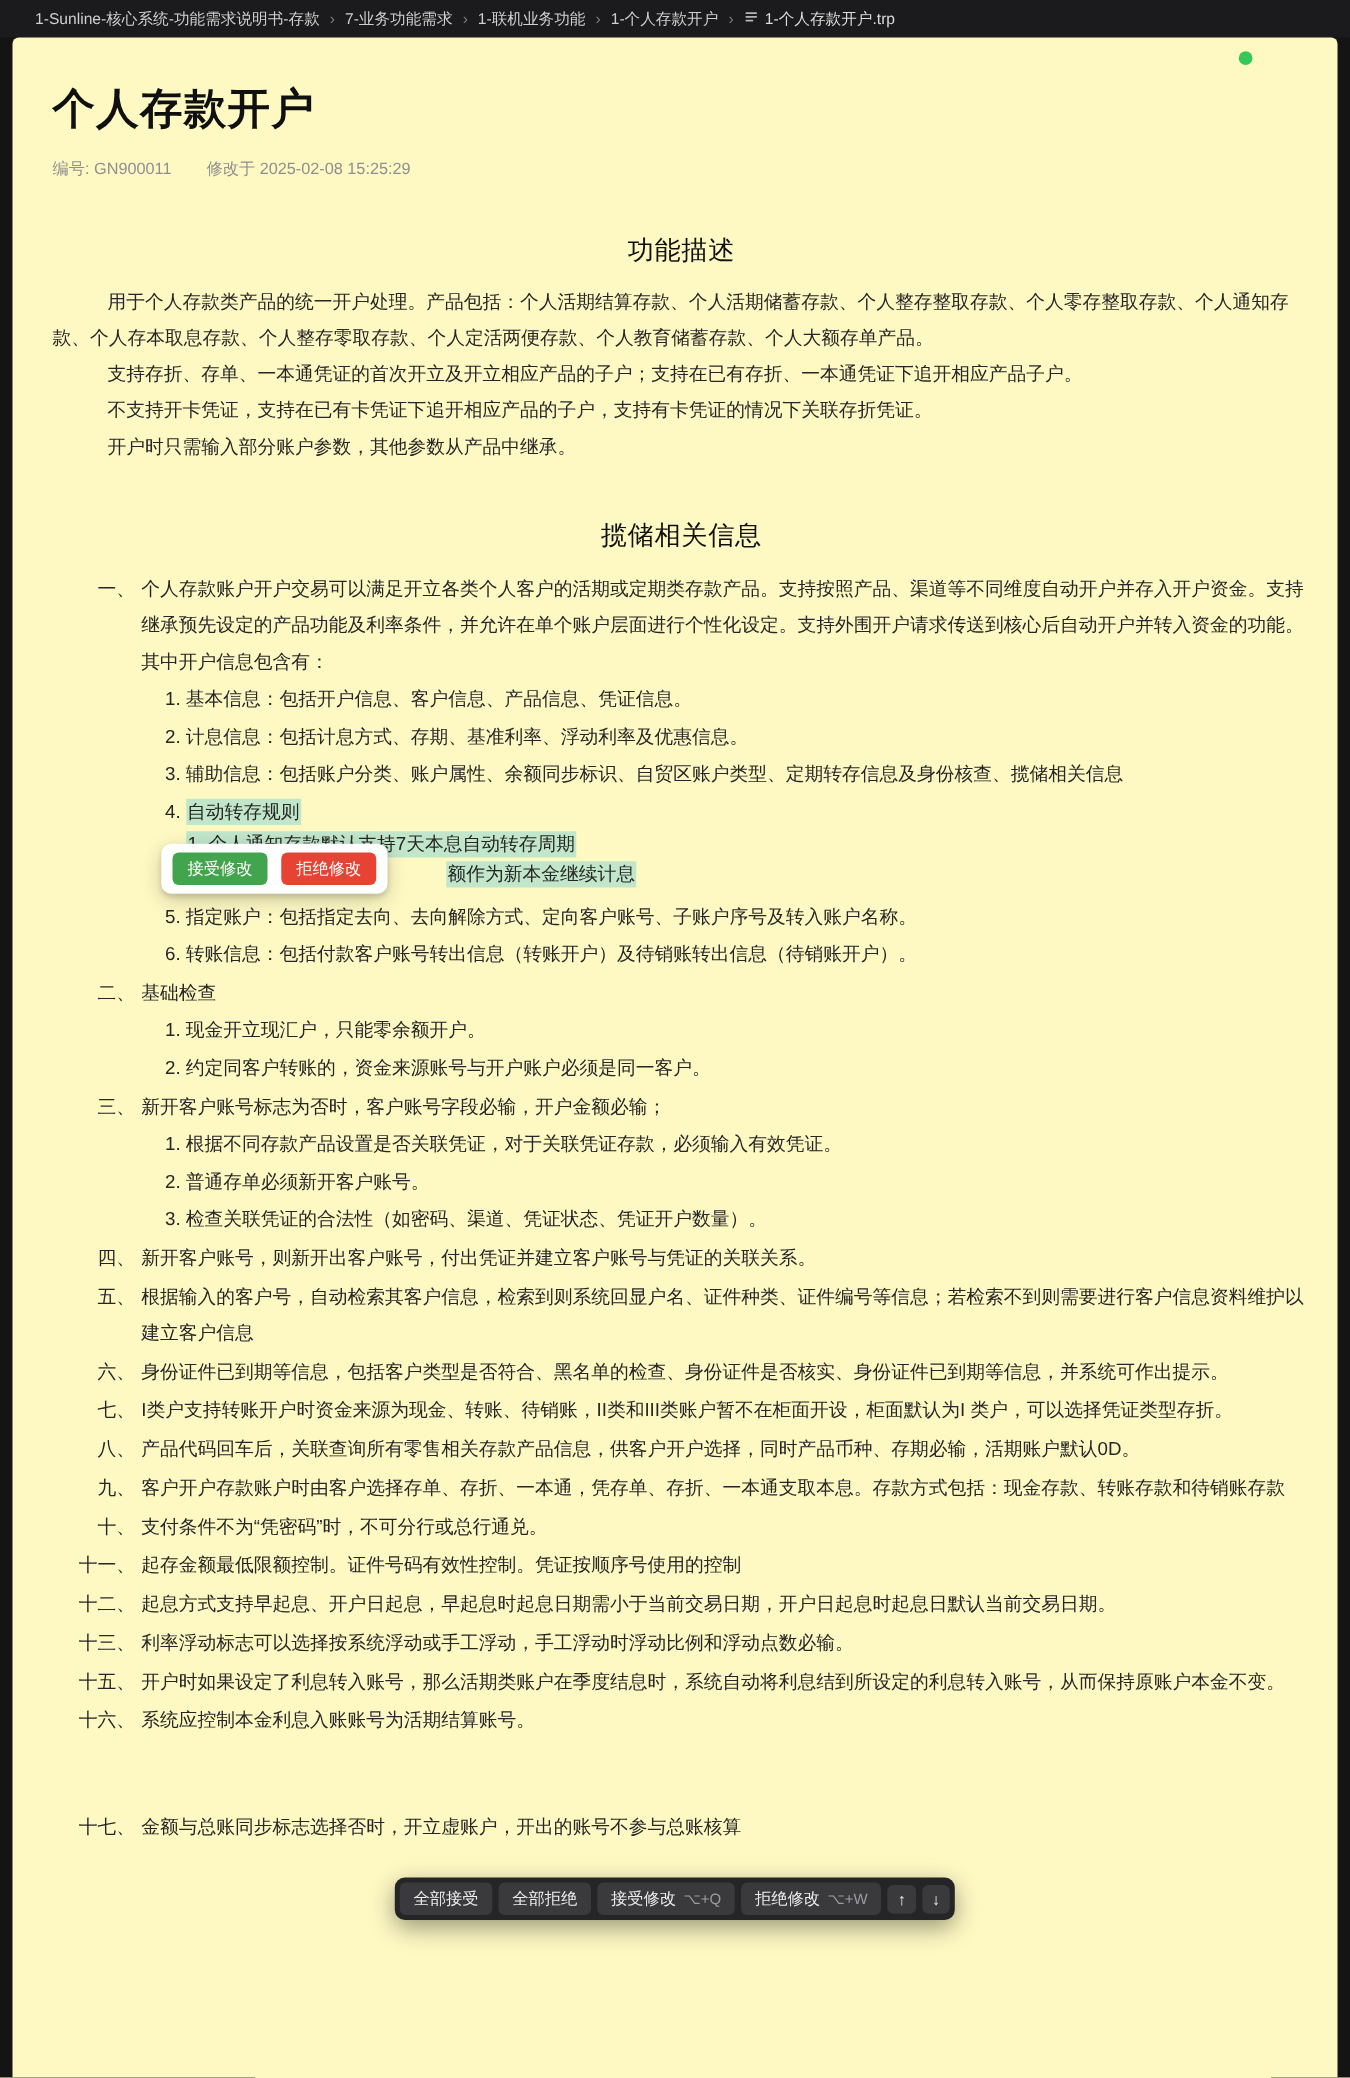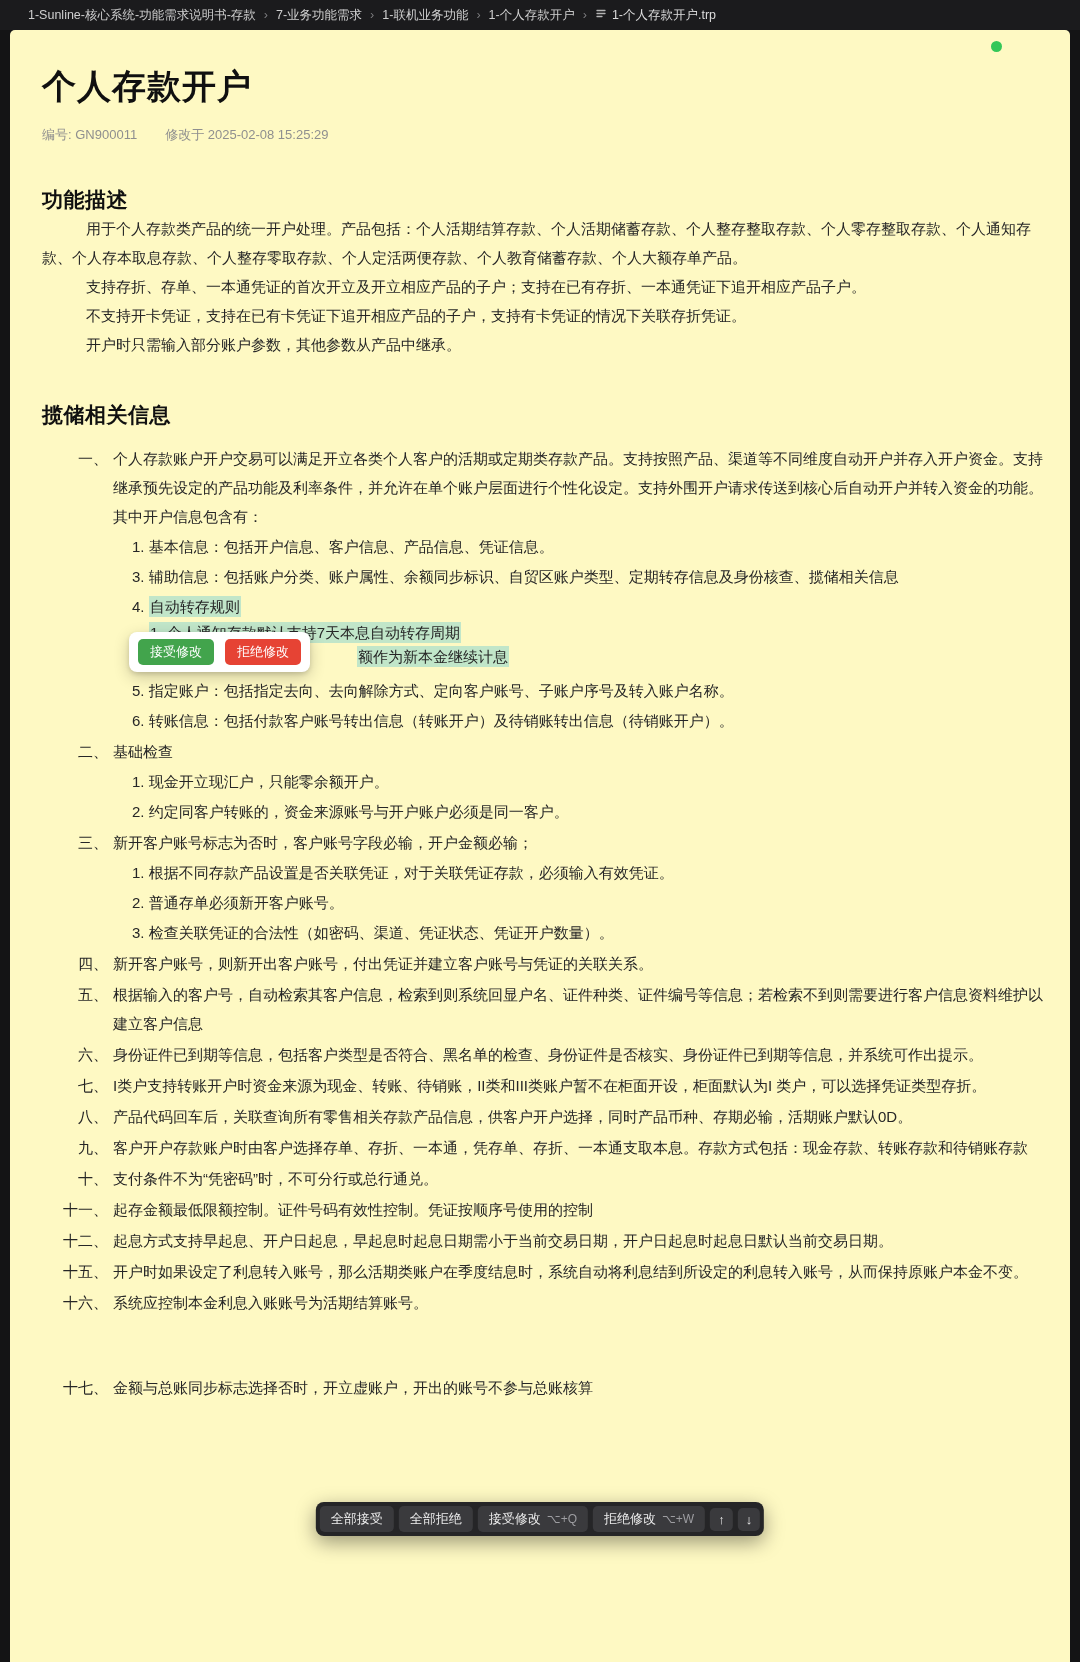--- a/index.html
+++ b/index.html
@@ -19,23 +19,23 @@
 
   
   .page {
     position:relative; background:#fef9c3; margin:0 10px; height:1632px;
     border-radius:5px 5px 0 0; padding:24px 22px 0; color:#262626;
   }
   .status-dot { position:absolute; top:11px; right:68px; width:11px; height:11px; border-radius:50%; }
 
   h1.doc-title { font-size:34px; font-weight:700; margin:10px 0 0 10px; color:#101010; letter-spacing:1px; }
   .meta { margin:16px 0 0 10px; font-size:13px; color:#8f8f8f; display:flex; gap:28px; }
-  h2.sec { font-size:21px; font-weight:700; margin:42px 0 0 10px; color:#101010; letter-spacing:0.5px; }
-
-  .paras { font-size:15px; line-height:29px; color:#262626; }
+  h2.sec { font-size:21px; font-weight:400; margin:42px 0 0 10px; color:#101010; letter-spacing:0.5px;text-align:center; }
+
+  .paras { margin-top:13px; font-size:15px; line-height:29px; color:#262626; }
   .para { margin:0 0 0 10px; text-indent:44px; }
 
   .rules { margin-top:15px; font-size:15px; line-height:29px; color:#262626; }
   .l1 { display:flex; margin-top:2px; }
   .l1 .marker { flex:0 0 76px; text-align:right; white-space:nowrap; }
   .l1 .body { flex:1; padding-left:5px; }
   .l2 { margin:1px 0 0 100px; }
   .l3 { position:relative; margin-left:117px; line-height:24px; }
   .l3 + .l2 { margin-top:7px; }
   .l3.covered { padding-left:208px; }
@@ -116,20 +116,21 @@
         <p class="para">开户时只需输入部分账户参数，其他参数从产品中继承。</p>
       </div>
 
     <h2 class="sec">揽储相关信息</h2>
     <div class="rules" id="rules">
         <div class="l1">
           <span class="marker">一、</span>
           <span class="body"><span>个人存款账户开户交易可以满足开立各类个人客户的活期或定期类存款产品。支持按照产品、渠道等不同维度自动开户并存入开户资金。支持继承预先设定的产品功能及利率条件，并允许在单个账户层面进行个性化设定。支持外围开户请求传送到核心后自动开户并转入资金的功能。其中开户信息包含有：</span></span>
         </div>
         <div class="l2"><span>1. 基本信息：包括开户信息、客户信息、产品信息、凭证信息。</span></div>
+        <div class="l2"><span>2. 计息信息：包括计息方式、存期、基准利率、浮动利率及优惠信息。</span></div>
         <div class="l2"><span>3. 辅助信息：包括账户分类、账户属性、余额同步标识、自贸区账户类型、定期转存信息及身份核查、揽储相关信息</span></div>
         <div class="l2"><span>4. </span><span class="hl">自动转存规则</span></div>
         <div class="l3"><span class="hl">1. 个人通知存款默认支持7天本息自动转存周期</span></div>
         <div class="l3 covered"><span class="hl">额作为新本金继续计息</span><div class="change-popup" id="change-popup">
       <button class="btn-accept" id="btn-accept" style="background: rgb(66, 164, 76);">接受修改</button>
       <button class="btn-reject" id="btn-reject" style="background: rgb(230, 67, 52);">拒绝修改</button>
     </div></div>
         <div class="l2"><span>5. 指定账户：包括指定去向、去向解除方式、定向客户账号、子账户序号及转入账户名称。</span></div>
         <div class="l2"><span>6. 转账信息：包括付款客户账号转出信息（转账开户）及待销账转出信息（待销账开户）。</span></div>
         <div class="l1">
@@ -175,20 +176,24 @@
         </div>
         <div class="l1">
           <span class="marker">十一、</span>
           <span class="body"><span>起存金额最低限额控制。证件号码有效性控制。凭证按顺序号使用的控制</span></span>
         </div>
         <div class="l1">
           <span class="marker">十二、</span>
           <span class="body"><span>起息方式支持早起息、开户日起息，早起息时起息日期需小于当前交易日期，开户日起息时起息日默认当前交易日期。</span></span>
         </div>
         <div class="l1">
+          <span class="marker">十三、</span>
+          <span class="body"><span>利率浮动标志可以选择按系统浮动或手工浮动，手工浮动时浮动比例和浮动点数必输。</span></span>
+        </div>
+        <div class="l1">
           <span class="marker">十五、</span>
           <span class="body"><span>开户时如果设定了利息转入账号，那么活期类账户在季度结息时，系统自动将利息结到所设定的利息转入账号，从而保持原账户本金不变。</span></span>
         </div>
         <div class="l1">
           <span class="marker">十六、</span>
           <span class="body"><span>系统应控制本金利息入账账号为活期结算账号。</span></span>
         </div>
         <div class="l1 extra-gap">
           <span class="marker">十七、</span>
           <span class="body"><span>金额与总账同步标志选择否时，开立虚账户，开出的账号不参与总账核算</span></span>

